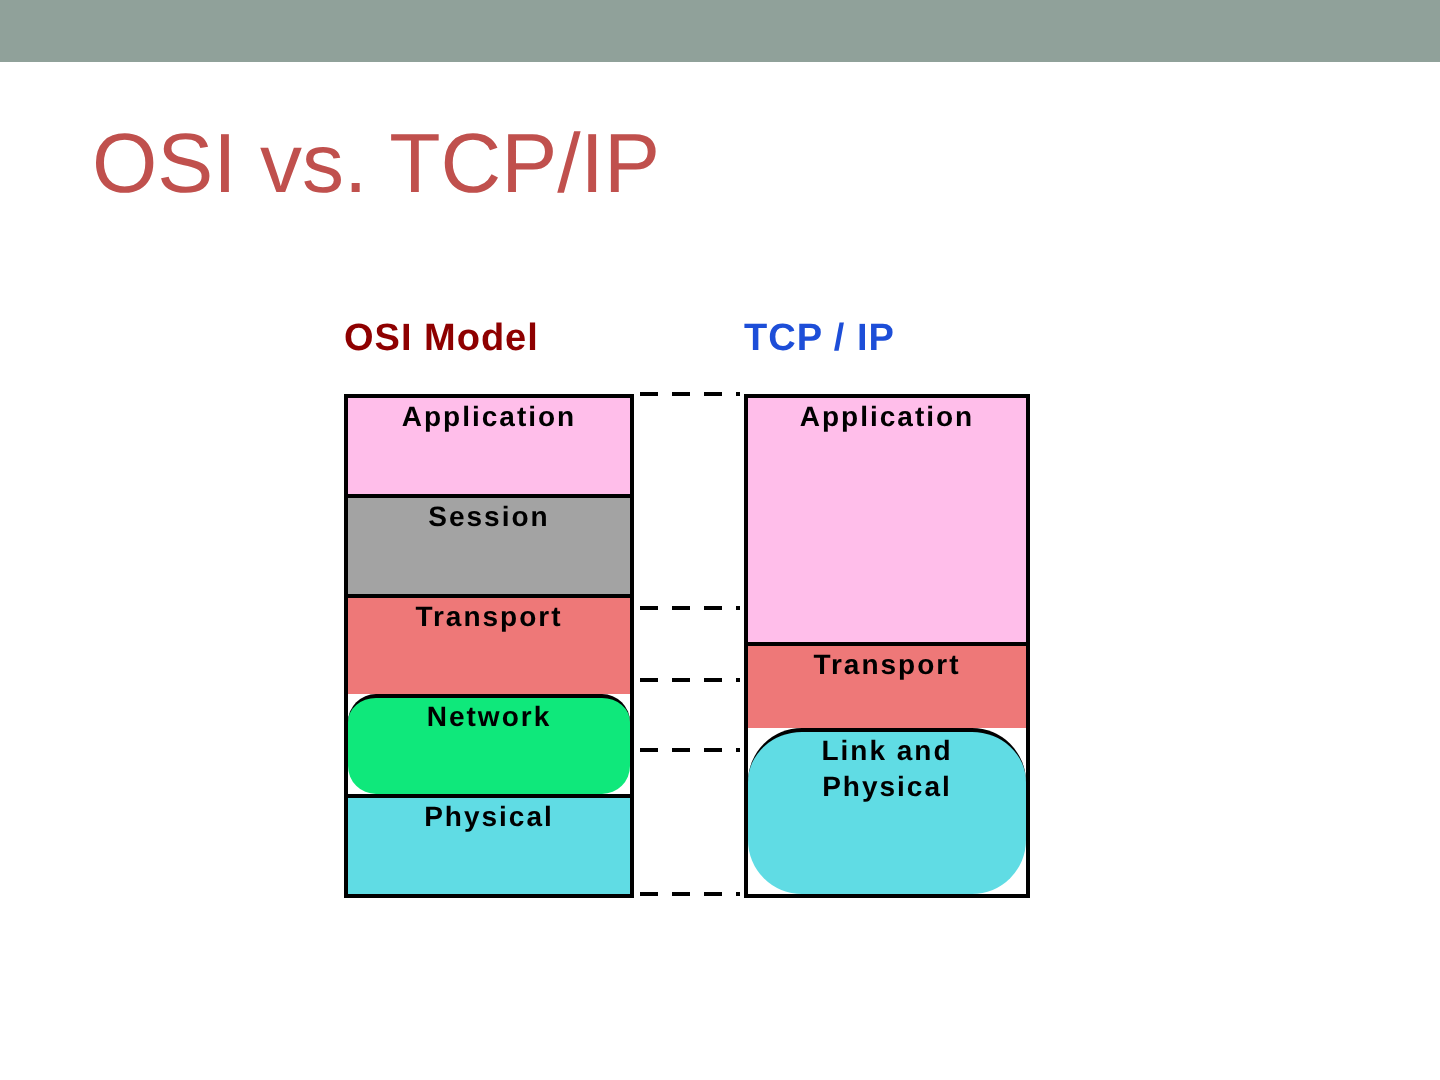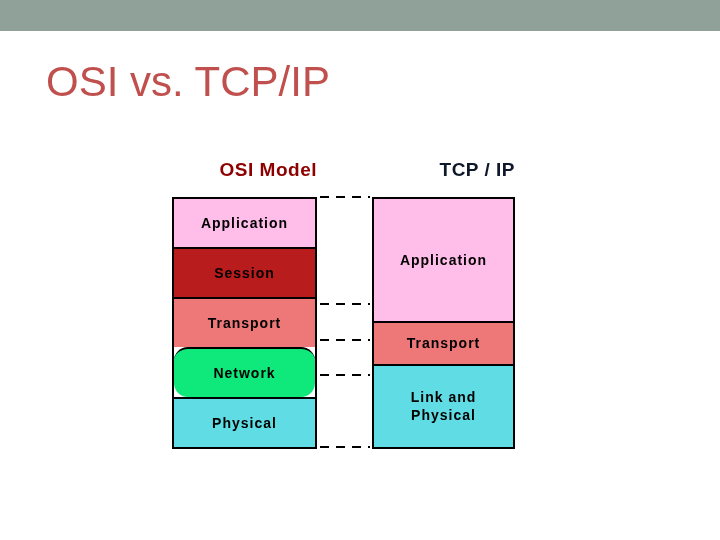--- a/index.html
+++ b/index.html
@@ -30,49 +30,48 @@
     letter-spacing: 0px;
     white-space: nowrap;
   }
   .col-header {
     position: absolute;
     top: 159px;
     height: 22px;
     font-size: 19px;
     font-weight: 700;
     color: #8E0000;
-    text-align: right;
+    text-align: left;
     letter-spacing: 0.5px;
     white-space: nowrap;
   }
   .osi-header { left: 172px; width: 145px; }
   .tcp-header { left: 372px; width: 143px; }
   .stack {
     position: absolute;
     top: 197px;
     height: 252px;
     border: 2px solid #000;
     box-sizing: border-box;
     display: flex;
     flex-direction: column;
     background: #fff;
   }
   .osi-stack { left: 172px; width: 145px; }
   .tcp-stack { left: 372px; width: 143px; }
   .layer {
     display: flex;
-    align-items: center;
     justify-content: center;
     flex: 1 1 0;
     border-top: 2px solid #000;
     overflow: hidden;
   }
   .layer:first-child { border-top: none; }
   .layer.span3 { flex-grow: 3; }
-  .layer.span2 { flex-grow: 2; }
+  .layer.span2 { flex-grow: 2; border-radius: 27px; }
   .layer-label {
     font-size: 14px;
     font-weight: 700;
     color: #000;
     letter-spacing: 1px;
     text-align: center;
     white-space: pre-line;
     line-height: 1.3;
   }
   .dash {
@@ -94,27 +93,27 @@
 <div class="slide">
 
   <div class="top-bar" style="background-color: rgb(144, 161, 154);"></div>
 
   <h1 class="title" style="color: rgb(192, 80, 77);">OSI vs. TCP/IP</h1>
 
   <div>
 
     <div class="col-header osi-header" style="color: rgb(142, 0, 0);">OSI Model</div>
 
-    <div class="col-header tcp-header" style="color: #0f172a;">TCP / IP</div>
+    <div class="col-header tcp-header" style="color: #1d4ed8;">TCP / IP</div>
 
     <div class="stack osi-stack">
       <div class="layer" style="background-color: rgb(255, 190, 234);">
         <span class="layer-label">Application</span>
       </div>
-      <div class="layer" style="background-color: #b91c1c;">
+      <div class="layer" style="background-color: #a3a3a3;">
         <span class="layer-label">Session</span>
       </div>
       <div class="layer" style="background-color: rgb(238, 120, 120);">
         <span class="layer-label">Transport</span>
       </div>
       <div class="layer" style="background-color: rgb(15, 232, 123); border-radius: 14px;">
         <span class="layer-label">Network</span>
       </div>
       <div class="layer" style="background-color: rgb(96, 220, 228);">
         <span class="layer-label">Physical</span>

